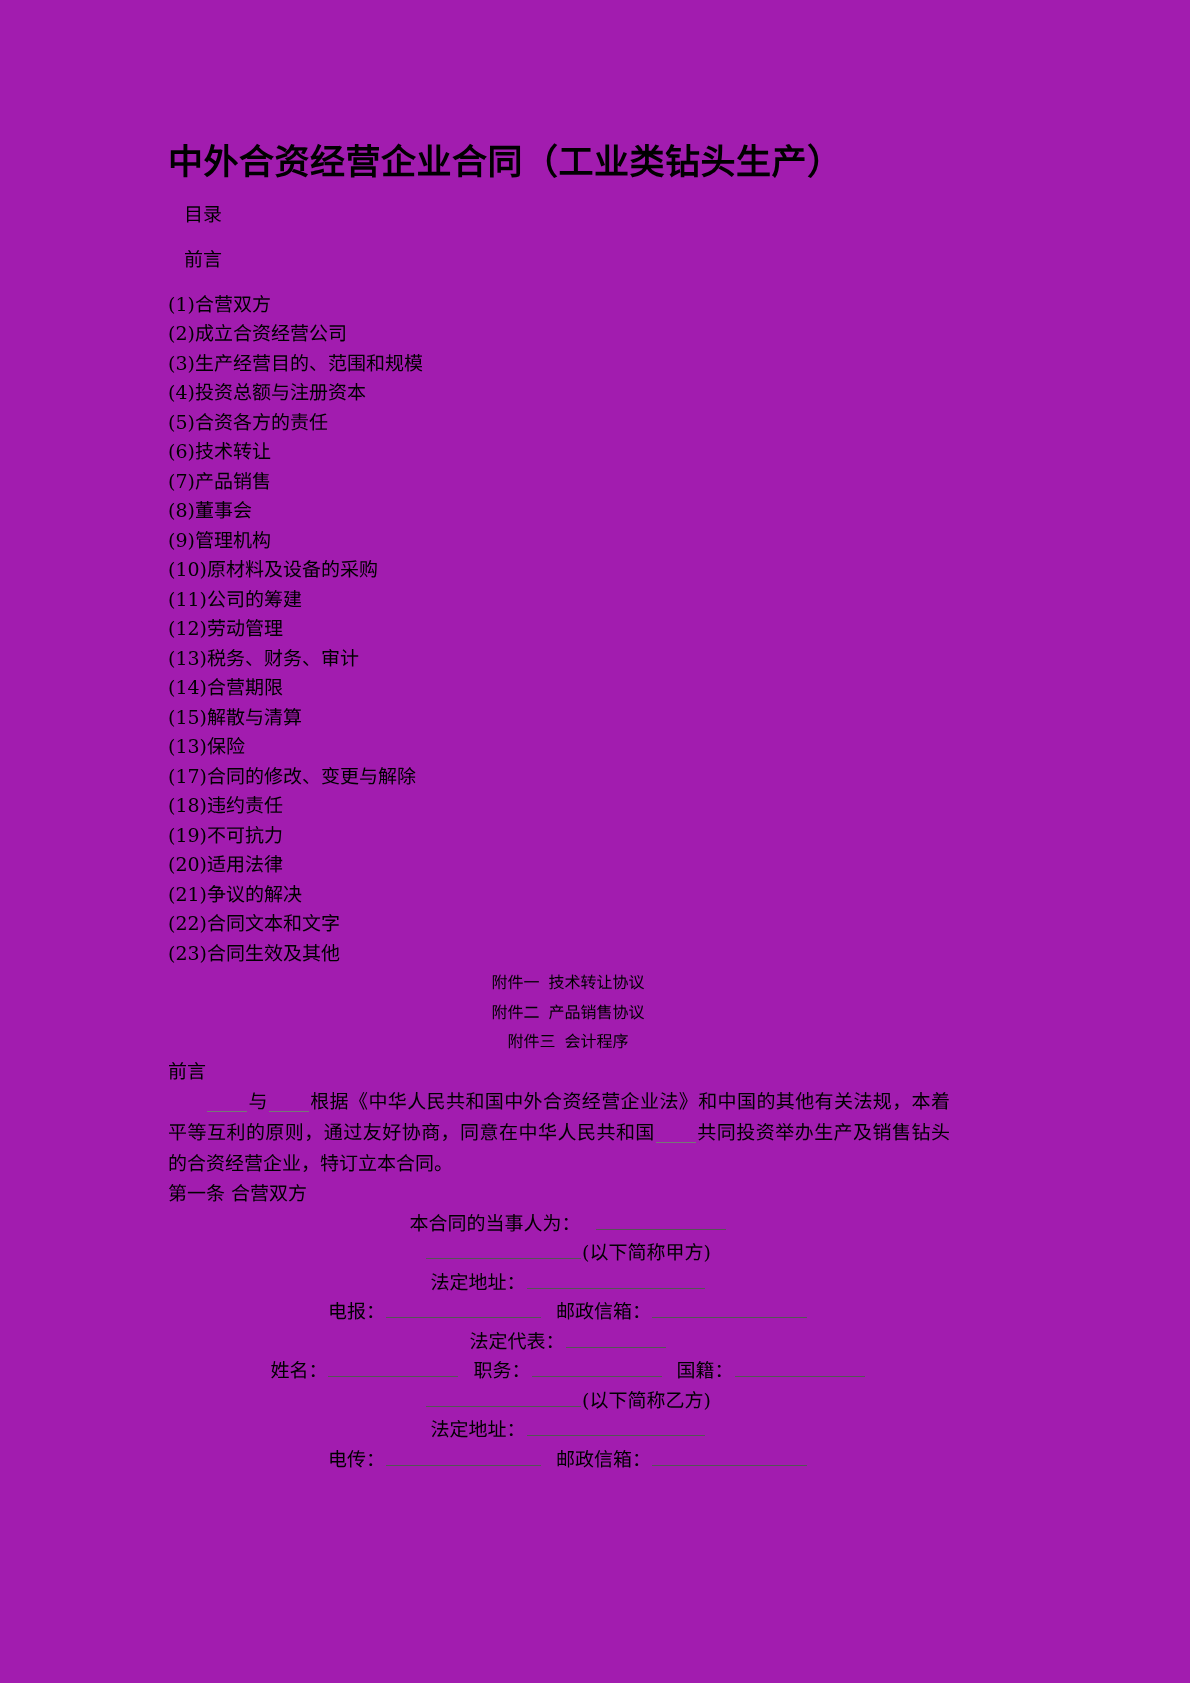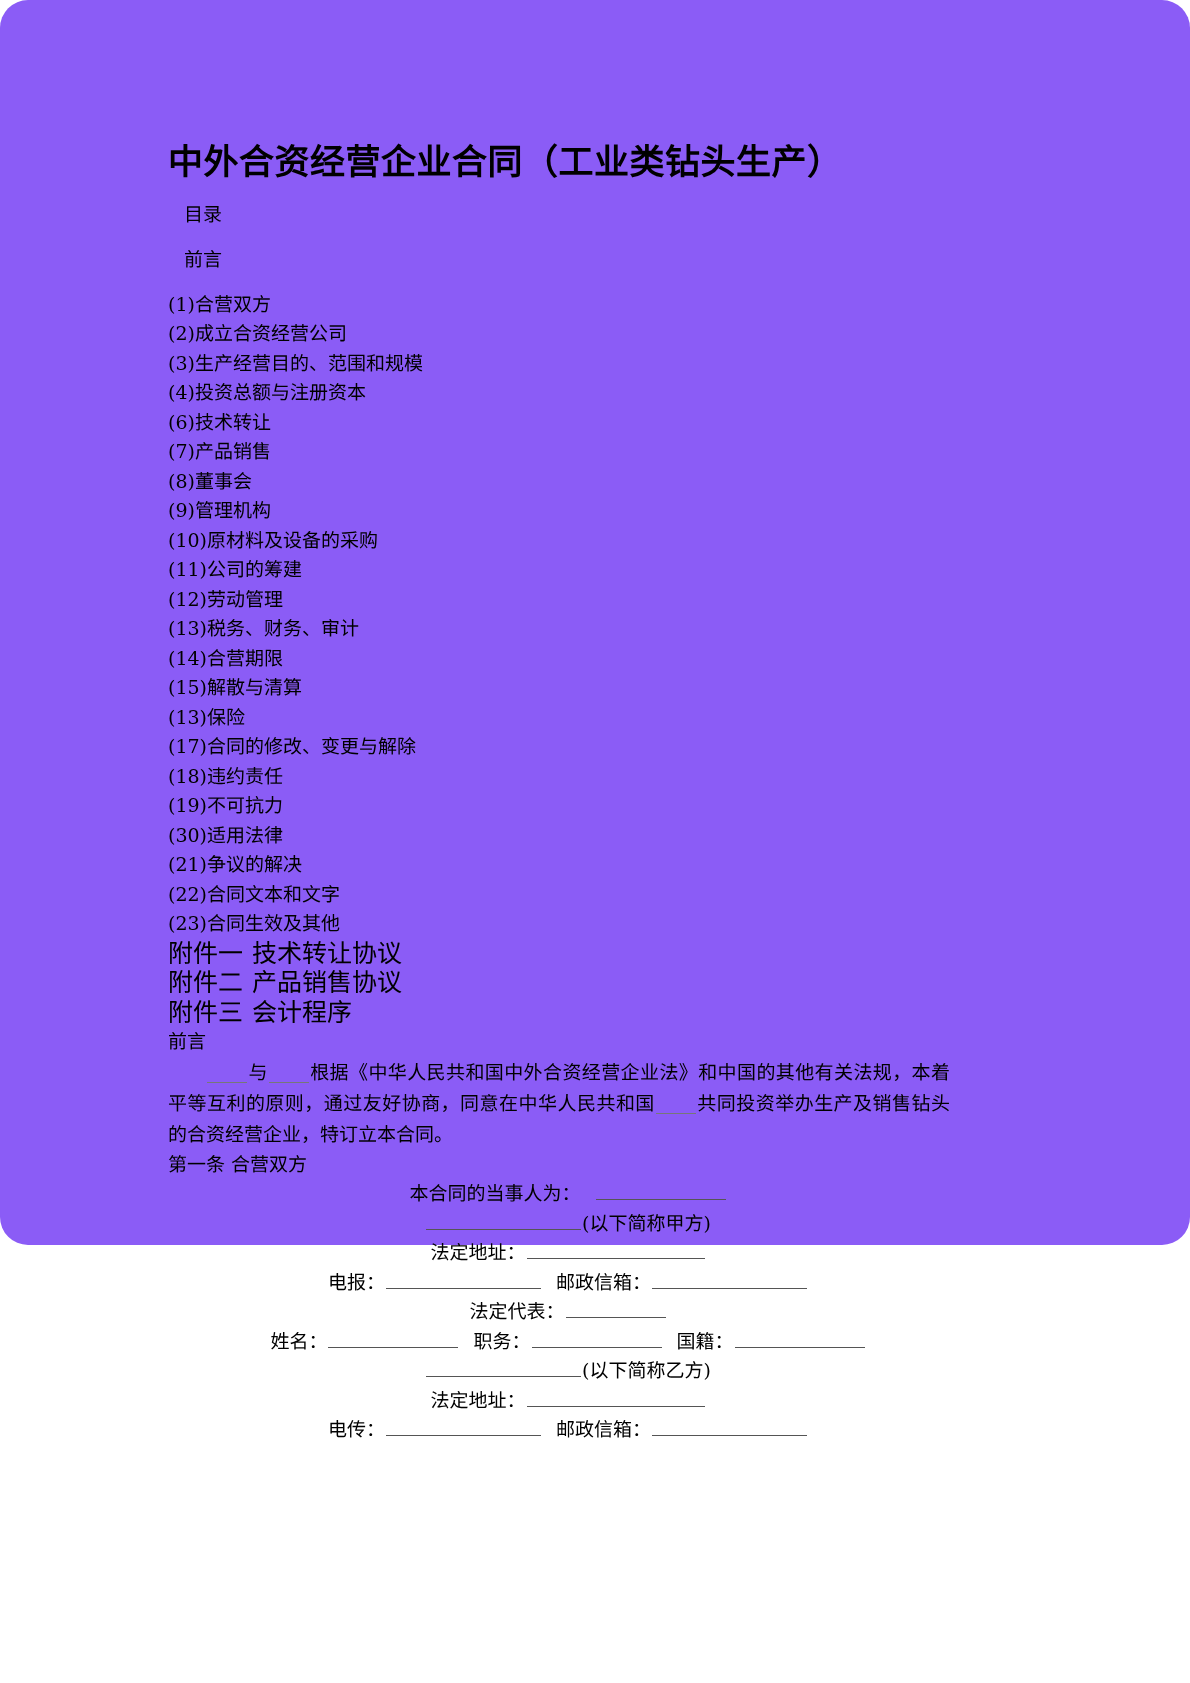--- a/index.html
+++ b/index.html
@@ -13,23 +13,22 @@
     height: 1683px;
     position: relative;
     font-family: "DejaVu Serif", "Liberation Serif", serif;
     color: #000000;
     overflow: hidden;
   }
   .page {
     position: absolute;
     top: 0; left: 0;
     width: 1190px;
-    height: 1245px;
-    background: #8b5cf6;
-    border-radius: 28px;
+    height: 1683px;
+    background: #a21caf;
   }
   .content {
     position: absolute;
     left: 168px;
     top: 140px;
     width: 800px;
   }
   .doc-title {
     font-size: 35px;
     font-weight: bold;
@@ -57,23 +56,24 @@
   }
   .toc-num {
     font-family: "DejaVu Serif", "Liberation Serif", serif;
   }
   .appendix-list {
     list-style: none;
     margin: 0;
     padding: 0;
   }
   .appendix-list li {
-    font-size: 25px;
+    font-size: 16px;
     line-height: 29.5px;
     white-space: nowrap;
+    text-align: center;
   }
   .appendix-list .gap {
     display: inline-block;
     width: 9px;
   }
   .sec-head {
     font-size: 19px;
     line-height: 29.5px;
     margin: 0;
     white-space: nowrap;
@@ -124,35 +124,36 @@
     <h1 class="doc-title">中外合资经营企业合同（工业类钻头生产）</h1>
 
     <p class="toc-head">目录</p>
     <p class="toc-head">前言</p>
 
     <ul class="toc-list">
       <li><span class="toc-num">(1)</span><span>合营双方</span></li>
       <li><span class="toc-num">(2)</span><span>成立合资经营公司</span></li>
       <li><span class="toc-num">(3)</span><span>生产经营目的、范围和规模</span></li>
       <li><span class="toc-num">(4)</span><span>投资总额与注册资本</span></li>
+      <li><span class="toc-num">(5)</span><span>合资各方的责任</span></li>
       <li><span class="toc-num">(6)</span><span>技术转让</span></li>
       <li><span class="toc-num">(7)</span><span>产品销售</span></li>
       <li><span class="toc-num">(8)</span><span>董事会</span></li>
       <li><span class="toc-num">(9)</span><span>管理机构</span></li>
       <li><span class="toc-num">(10)</span><span>原材料及设备的采购</span></li>
       <li><span class="toc-num">(11)</span><span>公司的筹建</span></li>
       <li><span class="toc-num">(12)</span><span>劳动管理</span></li>
       <li><span class="toc-num">(13)</span><span>税务、财务、审计</span></li>
       <li><span class="toc-num">(14)</span><span>合营期限</span></li>
       <li><span class="toc-num">(15)</span><span>解散与清算</span></li>
       <li><span class="toc-num">(13)</span><span>保险</span></li>
       <li><span class="toc-num">(17)</span><span>合同的修改、变更与解除</span></li>
       <li><span class="toc-num">(18)</span><span>违约责任</span></li>
       <li><span class="toc-num">(19)</span><span>不可抗力</span></li>
-      <li><span class="toc-num">(30)</span><span>适用法律</span></li>
+      <li><span class="toc-num">(20)</span><span>适用法律</span></li>
       <li><span class="toc-num">(21)</span><span>争议的解决</span></li>
       <li><span class="toc-num">(22)</span><span>合同文本和文字</span></li>
       <li><span class="toc-num">(23)</span><span>合同生效及其他</span></li>
     </ul>
 
     <ul class="appendix-list">
       <li><span>附件一</span><span class="gap"></span><span>技术转让协议</span></li>
       <li><span>附件二</span><span class="gap"></span><span>产品销售协议</span></li>
       <li><span>附件三</span><span class="gap"></span><span>会计程序</span></li>
     </ul>

